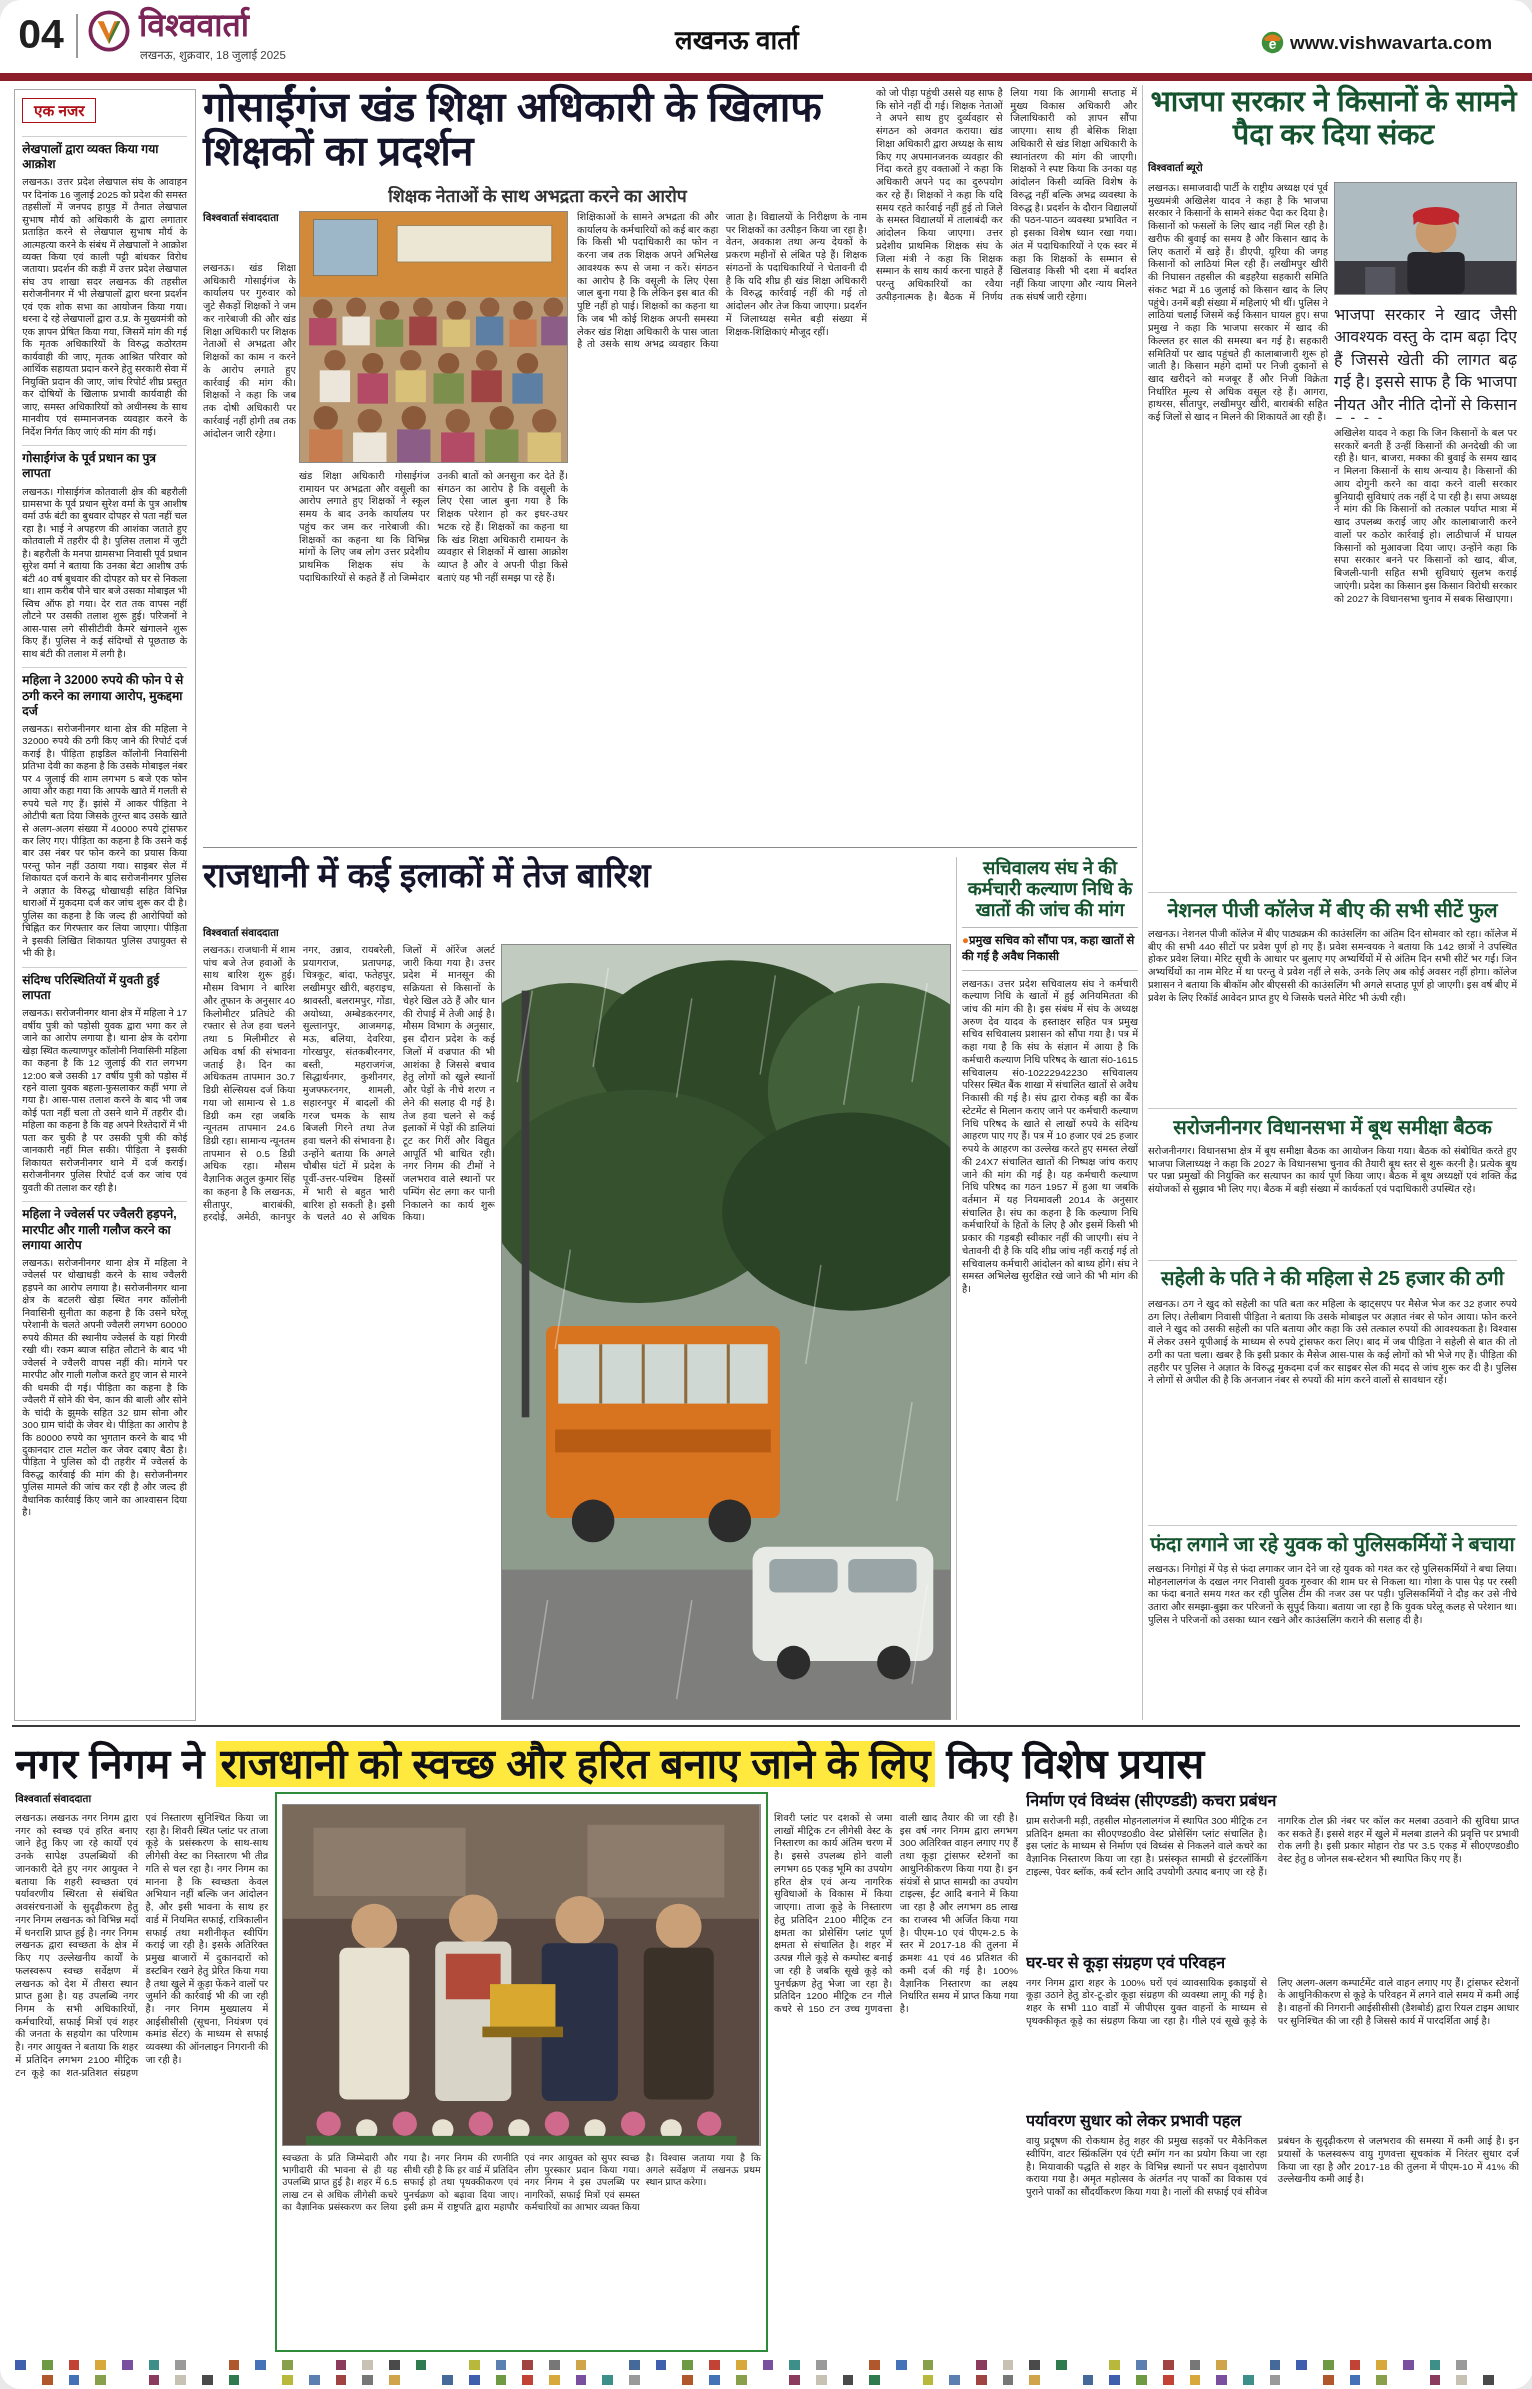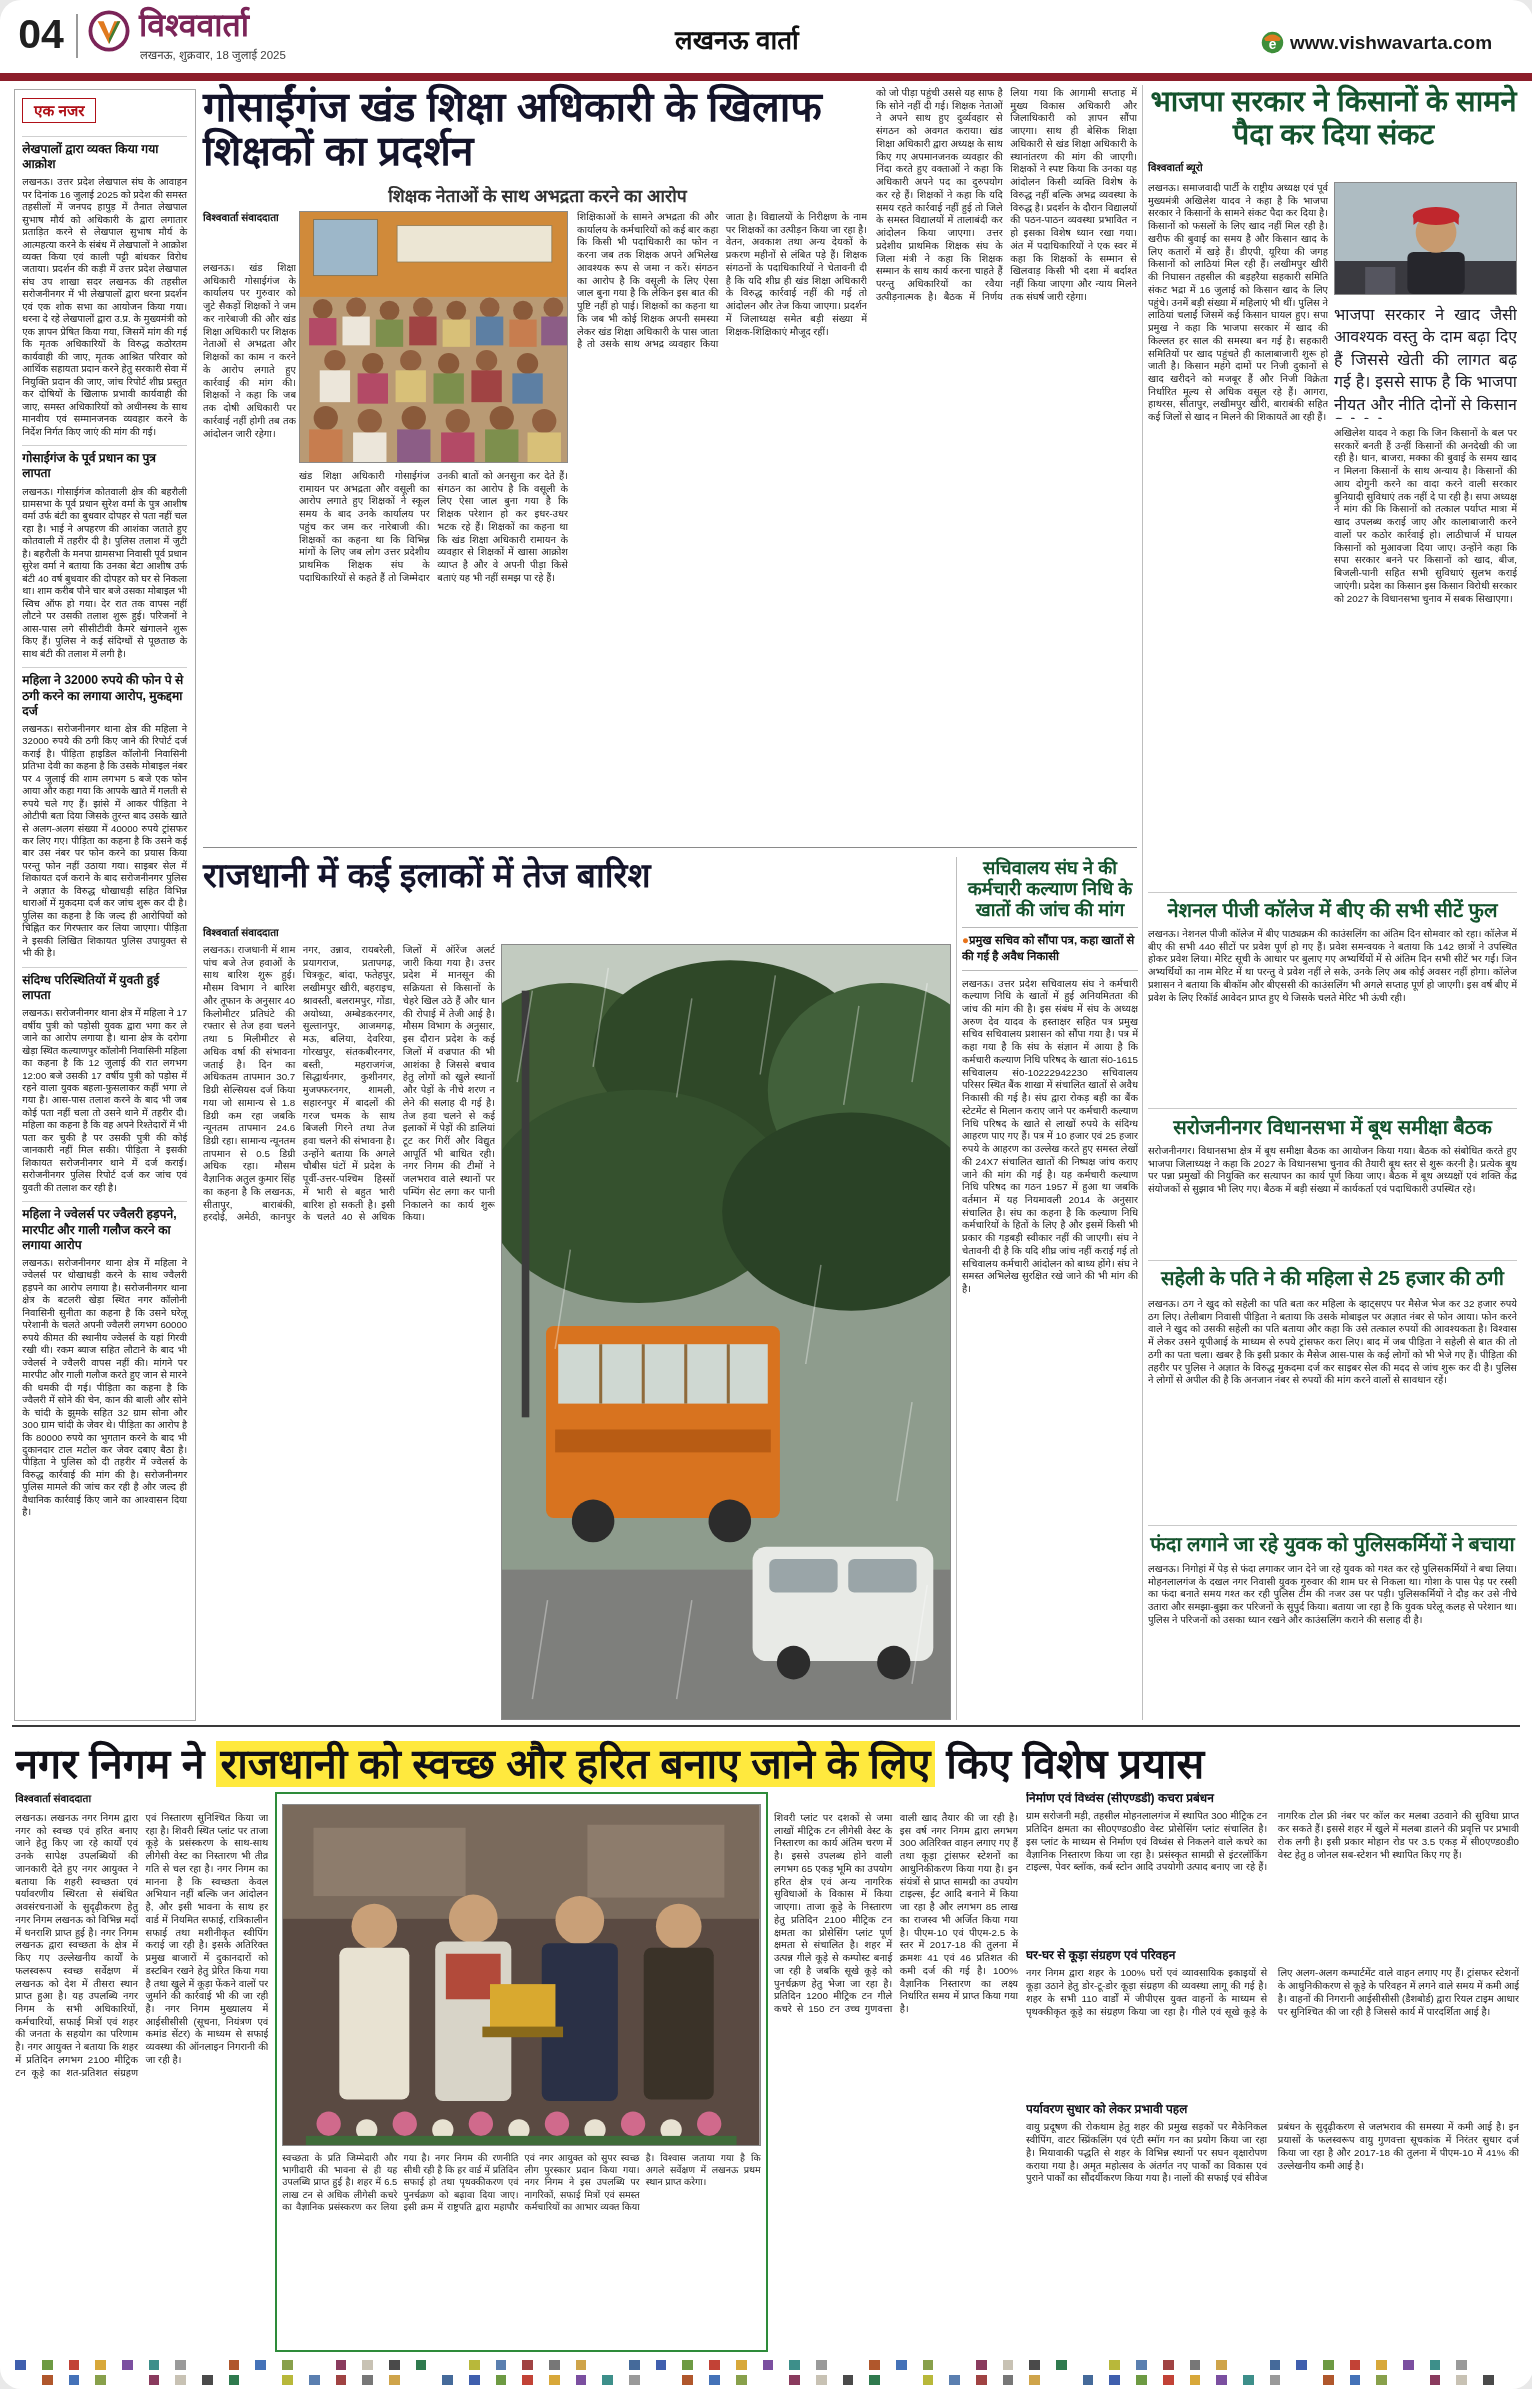--- a/index.html
+++ b/index.html
@@ -28,21 +28,21 @@
   .en-title{font-size:12.2px;font-weight:bold;line-height:1.25;color:#101010;margin-bottom:3.8px;}
   .en-body{font-size:9.6px;line-height:1.3;text-align:justify;color:#181818;}
   
   .bullet-line{border-top:0.8px solid #b8b8b8;border-bottom:0.8px solid #b8b8b8;padding:5.3px 0;margin:6.9px 0;font-size:11.5px;font-weight:bold;line-height:1.35;color:#141414;}
   .bullet-dot{color:#e8731a;font-size:11.5px;}
   .pullquote{font-size:16px;font-weight:normal;line-height:1.4;color:#20202a;text-align:justify;}
   
   .hi-band{background:#ffe93e;padding:0 4.6px;}
   #greenbox{border:2.3px solid #2e8b3a;padding:5.3px;overflow:hidden;background:#fff;}
   .gb-title{background:#fcf07e;text-align:center;font-weight:bold;font-size:22px;color:#14321a;padding:3.8px 0;line-height:1.1;}
-  .sub-h{font-weight:bold;font-size:12px;color:#101018;margin:7.6px 0 4.6px 0;line-height:1.15;}
+  .sub-h{font-weight:bold;font-size:16px;color:#101018;margin:7.6px 0 4.6px 0;line-height:1.15;}
   
   .pagenum{font-size:41px;font-weight:bold;color:#202020;line-height:1;}
   .masthead{font-size:32px;font-weight:bold;color:#7b2458;line-height:1;}
   .dateline{font-size:11.5px;color:#3c3c3c;}
   .section-title{font-size:26px;font-weight:bold;color:#111;}
   .website{font-size:19px;font-weight:bold;color:#1b1b1b;}
   
   .sq-row{display:flex;gap:16px;margin-bottom:5.3px;}
   .sq{width:10.7px;height:10px;flex:0 0 10.7px;}
 </style>

